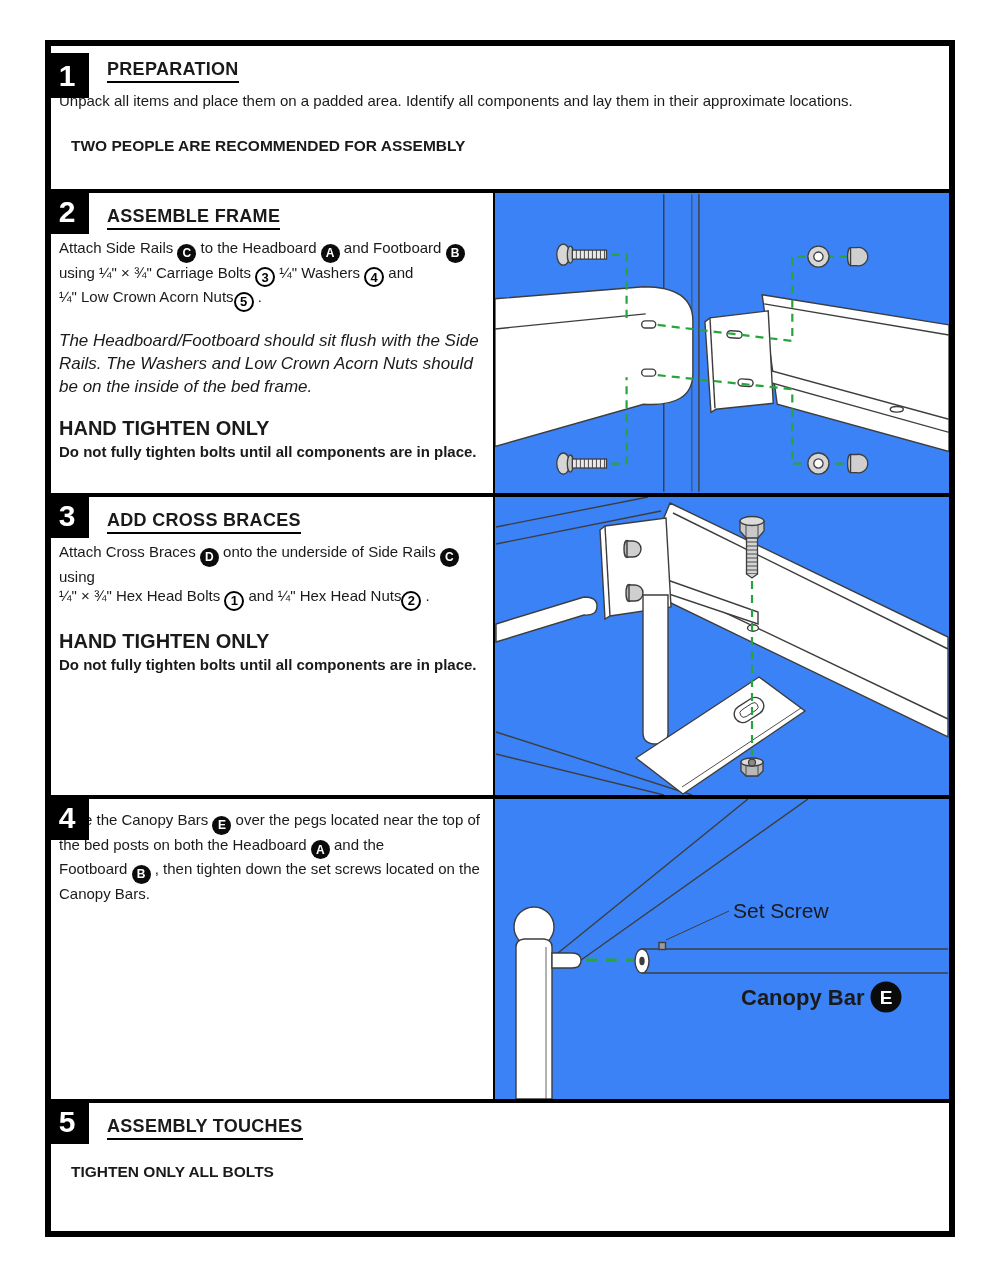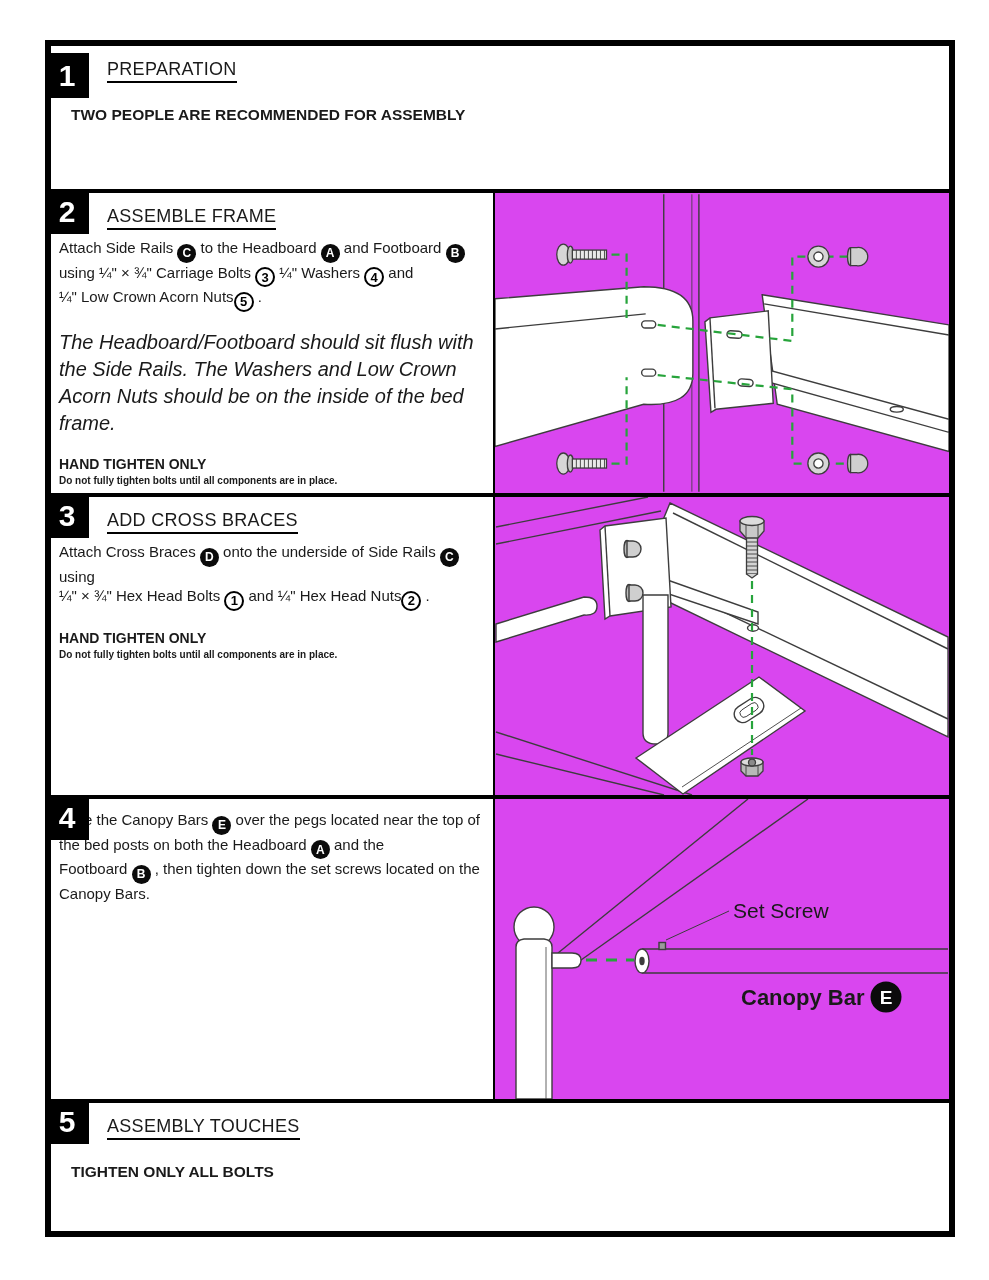--- a/index.html
+++ b/index.html
@@ -21,47 +21,48 @@
   .sec-5 { height:128px; }
   .tab {
     position:absolute; left:-6px; top:-4px; width:44px; height:45px;
     background:#000; color:#fff; font-size:30px; font-weight:bold;
     display:flex; align-items:center; justify-content:center; z-index:3;
   }
   .sec-1 .tab { top:-6px; }
   .two-col { display:flex; align-items:stretch; }
   .text-col { width:442px; flex:none; box-sizing:border-box; padding:0 12px 0 8px; }
   .full-col { box-sizing:border-box; padding:0 12px 0 8px; }
-  .illus-col { flex:1; border-left:2px solid #000; position:relative; overflow:hidden; background:#d946ef; }
+  .illus-col { flex:1; border-left:2px solid #000; position:relative; overflow:hidden; background:#3b82f6; }
   .illus-col svg { display:block; width:100%; height:100%; }
-  h2.title { margin:13px 0 0 48px; font-size:18px; font-weight:normal; letter-spacing:.3px; }
+  h2.title { margin:13px 0 0 48px; font-size:18px; font-weight:bold; letter-spacing:.3px; }
   .title-text { border-bottom:2.5px solid #000; padding-bottom:2px; }
   p { margin:0; }
   .body  { font-size:15px; line-height:1.33; margin:11px 0 0 0; }
   .note-strong { font-size:15.5px; font-weight:bold; margin:26px 0 0 12px; }
-  .italic { font-style:italic; font-size:20px; line-height:1.36; margin:17px 0 0 0; max-width:432px; }
-  .ht-title { font-weight:bold; font-size:14px; margin:19px 0 0 0; }
-  .ht-note  { font-weight:bold; font-size:10px; margin:3px 0 0 0; }
+  .italic { font-style:italic; font-size:17px; line-height:1.36; margin:17px 0 0 0; max-width:432px; }
+  .ht-title { font-weight:bold; font-size:20px; margin:19px 0 0 0; }
+  .ht-note  { font-weight:bold; font-size:15px; margin:3px 0 0 0; }
   .badge {
     display:inline-flex; align-items:center; justify-content:center;
     border-radius:50%; font-weight:bold; vertical-align:-4px; line-height:1;
   }
   .badge-filled  { width:19px; height:19px; background:#0b0b0b; color:#fff; font-size:12px; }
   .badge-outline { width:16px; height:16px; border:2.5px solid #000; background:#fff; color:#000; font-size:13px; }
   svg text { font-family:"Liberation Sans","DejaVu Sans",sans-serif; }
 </style>
 </head>
 <body>
 
 <div class="doc">
 
   <section class="sec sec-1">
     <div class="tab">1</div>
     <div class="full-col">
       <h2 class="title"><span class="title-text">PREPARATION</span></h2>
+      <p class="body">Unpack all items and place them on a padded area. Identify all components and lay them in their approximate locations.</p>
       <p class="note-strong">TWO PEOPLE ARE RECOMMENDED FOR ASSEMBLY</p>
     </div>
   </section>
 
   <section class="sec sec-2 two-col">
     <div class="tab">2</div>
     <div class="text-col">
       <h2 class="title"><span class="title-text">ASSEMBLE FRAME</span></h2>
       <p class="body">Attach Side Rails <span class="badge badge-filled">C</span> to the Headboard <span class="badge badge-filled">A</span> and Footboard <span class="badge badge-filled">B</span><br>using ¼" × ¾" Carriage Bolts <span class="badge badge-outline">3</span> ¼" Washers <span class="badge badge-outline">4</span> and<br>¼" Low Crown Acorn Nuts<span class="badge badge-outline">5</span> .</p>
       <p class="italic">The Headboard/Footboard should sit flush with the Side Rails. The Washers and Low Crown Acorn Nuts should be on the inside of the bed frame.</p>

